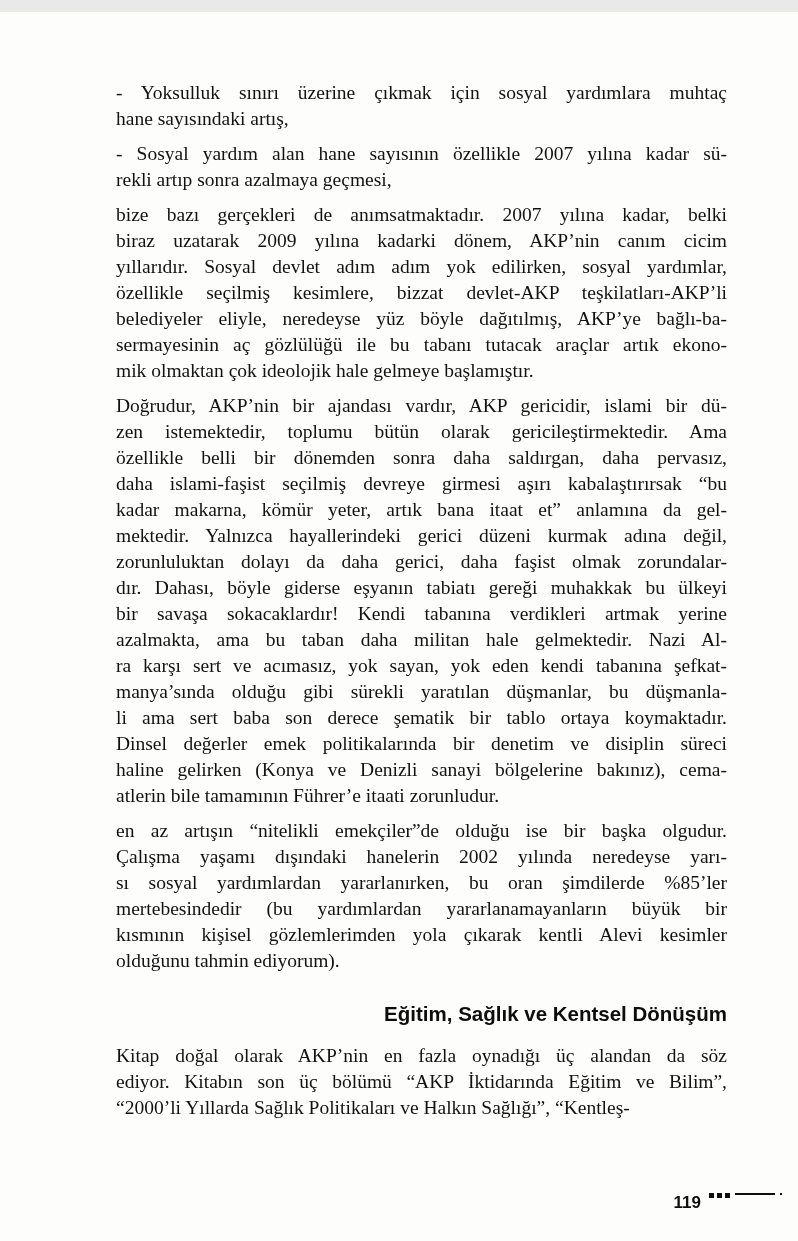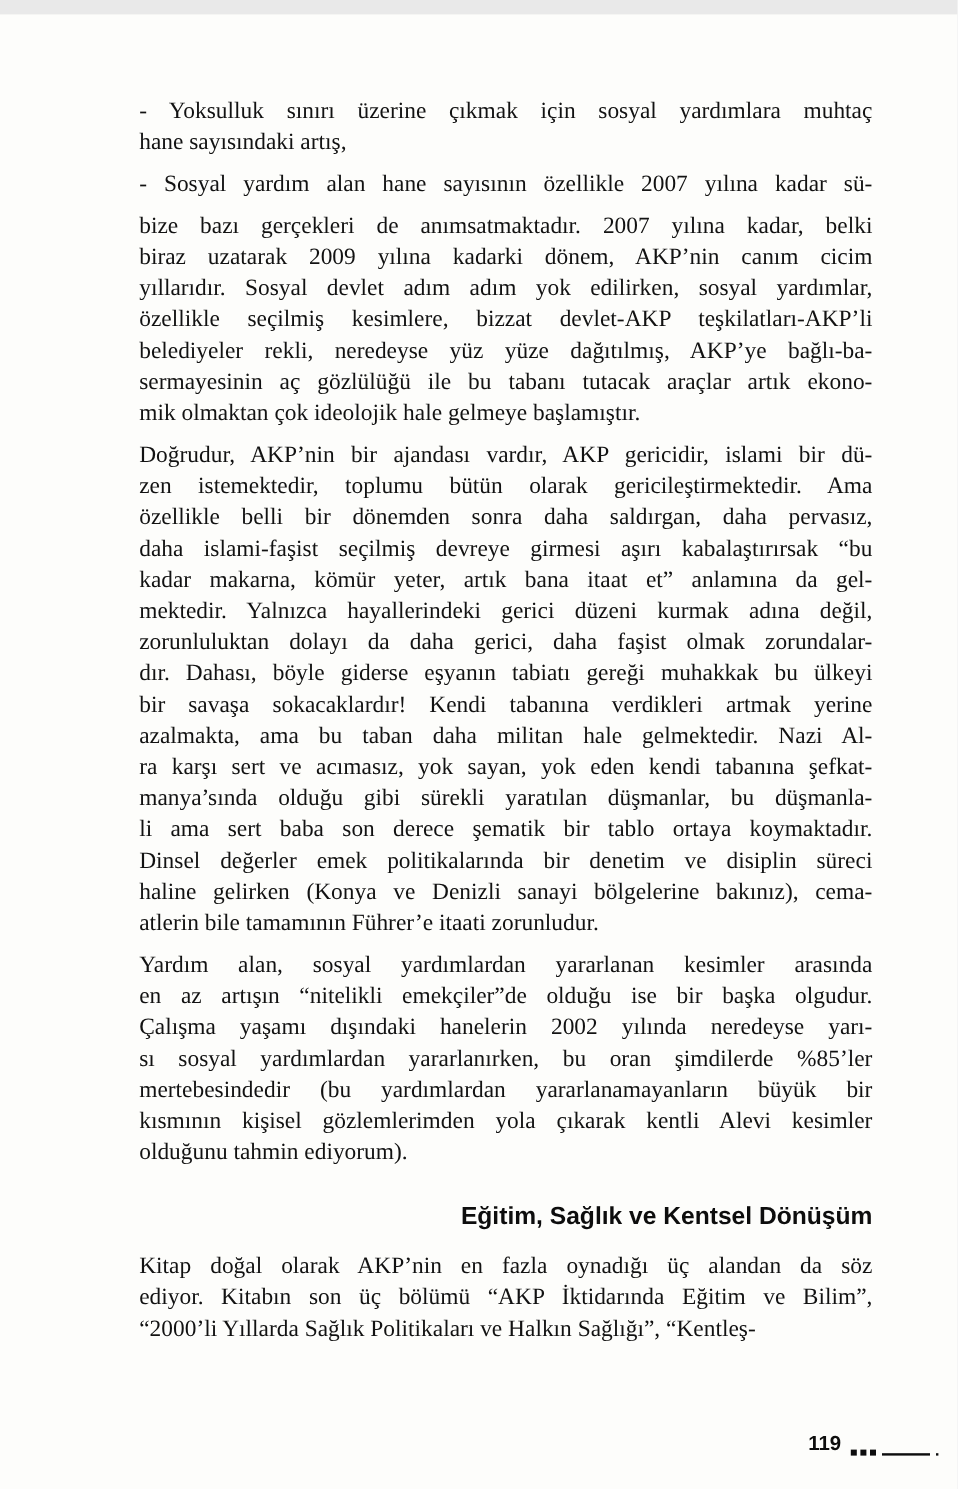--- a/index.html
+++ b/index.html
@@ -39,21 +39,21 @@
     line-height: 28px;
     color: #0d0d0d;
     margin: 26px 0 15px 0;
     text-align: right;
   }
   .footer {
     position: absolute;
     right: 16px;
     bottom: 40px;
     display: flex;
-    align-items: flex-end;
+    align-items: flex-start;
     gap: 5px;
   }
   .page-num {
     font-family: "Liberation Sans", "DejaVu Sans", sans-serif;
     font-weight: bold;
     font-size: 17px;
     color: #0d0d0d;
     margin-right: 3px;
   }
   .squares { display: inline-flex; gap: 3px; align-items: center; }
@@ -81,27 +81,28 @@
 
 <div class="page">
 
   <div class="text-block">
       <div class="para">
         <div class="line">- Yoksulluk sınırı üzerine çıkmak için sosyal yardımlara muhtaç</div>
         <div class="line last">hane sayısındaki artış,</div>
       </div>
       <div class="para">
         <div class="line">- Sosyal yardım alan hane sayısının özellikle 2007 yılına kadar sü-</div>
+        <div class="line last">rekli artıp sonra azalmaya geçmesi,</div>
       </div>
       <div class="para">
         <div class="line">bize bazı gerçekleri de anımsatmaktadır. 2007 yılına kadar, belki</div>
         <div class="line">biraz uzatarak 2009 yılına kadarki dönem, AKP’nin canım cicim</div>
         <div class="line">yıllarıdır. Sosyal devlet adım adım yok edilirken, sosyal yardımlar,</div>
         <div class="line">özellikle seçilmiş kesimlere, bizzat devlet-AKP teşkilatları-AKP’li</div>
-        <div class="line">belediyeler rekli, neredeyse yüz yüze dağıtılmış, AKP’ye bağlı-ba-</div>
+        <div class="line">belediyeler eliyle, neredeyse yüz böyle dağıtılmış, AKP’ye bağlı-ba-</div>
         <div class="line">sermayesinin aç gözlülüğü ile bu tabanı tutacak araçlar artık ekono-</div>
         <div class="line last">mik olmaktan çok ideolojik hale gelmeye başlamıştır.</div>
       </div>
       <div class="para">
         <div class="line">Doğrudur, AKP’nin bir ajandası vardır, AKP gericidir, islami bir dü-</div>
         <div class="line">zen istemektedir, toplumu bütün olarak gericileştirmektedir. Ama</div>
         <div class="line">özellikle belli bir dönemden sonra daha saldırgan, daha pervasız,</div>
         <div class="line">daha islami-faşist seçilmiş devreye girmesi aşırı kabalaştırırsak “bu</div>
         <div class="line">kadar makarna, kömür yeter, artık bana itaat et” anlamına da gel-</div>
         <div class="line">mektedir. Yalnızca hayallerindeki gerici düzeni kurmak adına değil,</div>
@@ -110,21 +111,20 @@
         <div class="line">bir savaşa sokacaklardır! Kendi tabanına verdikleri artmak yerine</div>
         <div class="line">azalmakta, ama bu taban daha militan hale gelmektedir. Nazi Al-</div>
         <div class="line">ra karşı sert ve acımasız, yok sayan, yok eden kendi tabanına şefkat-</div>
         <div class="line">manya’sında olduğu gibi sürekli yaratılan düşmanlar, bu düşmanla-</div>
         <div class="line">li ama sert baba son derece şematik bir tablo ortaya koymaktadır.</div>
         <div class="line">Dinsel değerler emek politikalarında bir denetim ve disiplin süreci</div>
         <div class="line">haline gelirken (Konya ve Denizli sanayi bölgelerine bakınız), cema-</div>
         <div class="line last">atlerin bile tamamının Führer’e itaati zorunludur.</div>
       </div>
       <div class="para">
-        <div class="line">Yardım alan, sosyal yardımlardan yararlanan kesimler arasında</div>
         <div class="line">en az artışın “nitelikli emekçiler”de olduğu ise bir başka olgudur.</div>
         <div class="line">Çalışma yaşamı dışındaki hanelerin 2002 yılında neredeyse yarı-</div>
         <div class="line">sı sosyal yardımlardan yararlanırken, bu oran şimdilerde %85’ler</div>
         <div class="line">mertebesindedir (bu yardımlardan yararlanamayanların büyük bir</div>
         <div class="line">kısmının kişisel gözlemlerimden yola çıkarak kentli Alevi kesimler</div>
         <div class="line last">olduğunu tahmin ediyorum).</div>
       </div>
       <h2 class="section-heading">Eğitim, Sağlık ve Kentsel Dönüşüm</h2>
       <div class="para">
         <div class="line">Kitap doğal olarak AKP’nin en fazla oynadığı üç alandan da söz</div>

